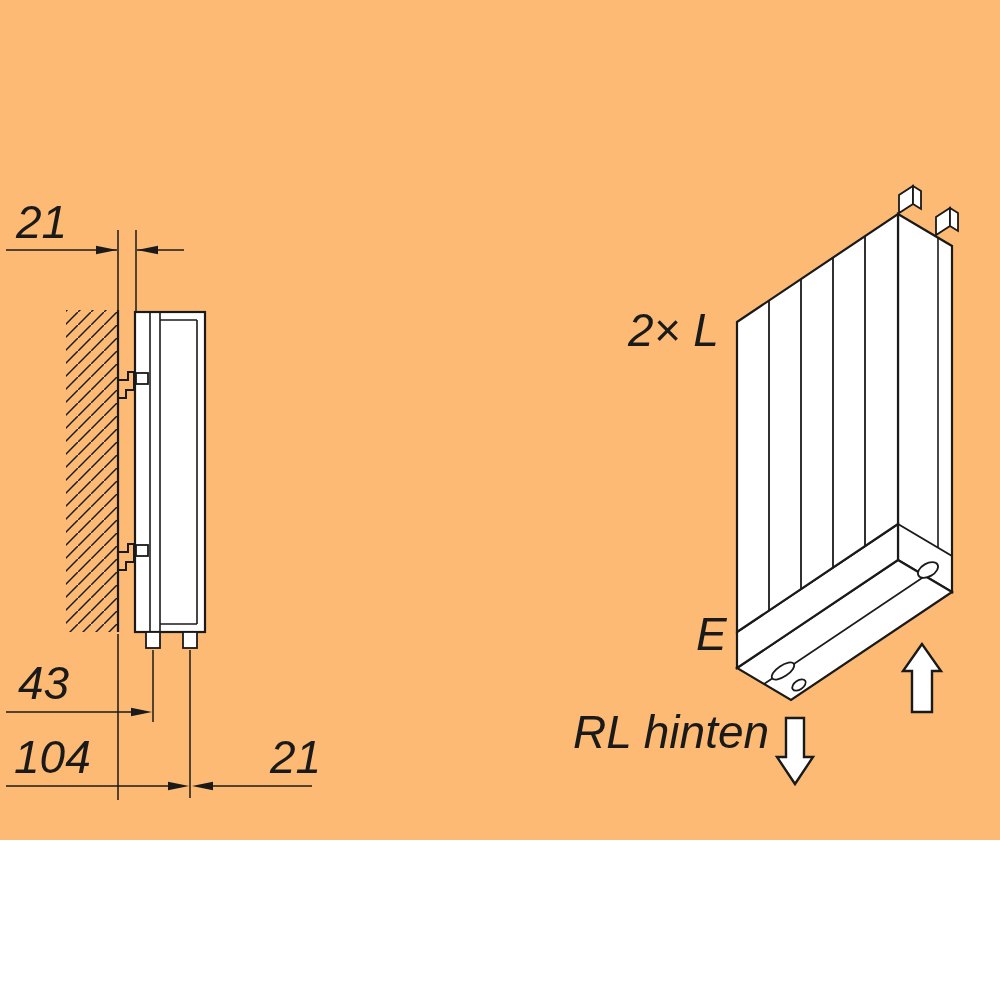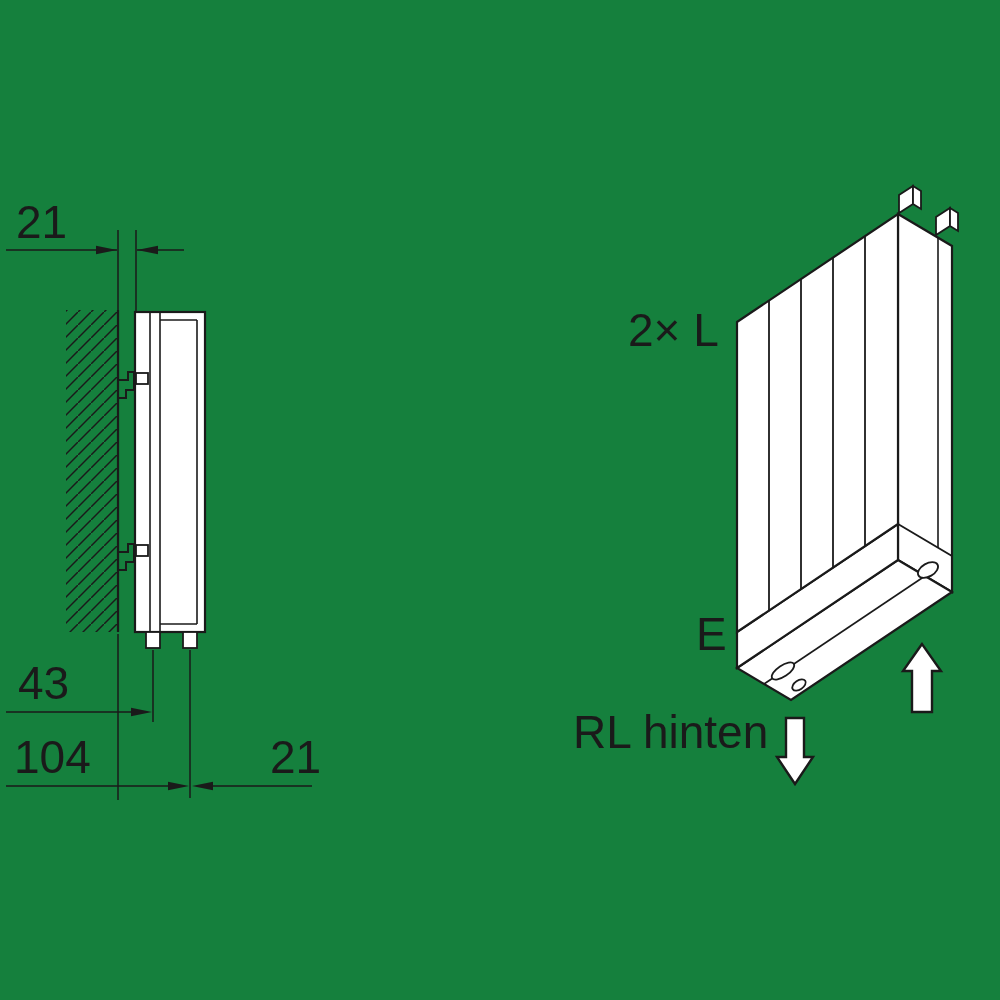--- a/index.html
+++ b/index.html
@@ -1,16 +1,16 @@
 <!DOCTYPE html>
 <html><head>
 <meta charset="utf-8">
 <style>
   html,body{margin:0;padding:0;background:#ffffff;}
-  .canvas{width:1000px;height:1000px;position:relative;background:#15803d;overflow:hidden;}
+  .canvas{width:1000px;height:840px;position:relative;background:#fdba74;overflow:hidden;font-style:italic;}
   svg{display:block;}
   .ln{stroke:#1a1a1a;fill:none;stroke-linecap:butt;} .w22{stroke-width:2.2;} .w20{stroke-width:2;} .w18{stroke-width:1.8;}
   .w16{stroke-width:1.6;} .w15{stroke-width:1.5;}
   .face{fill:#ffffff;stroke:#1a1a1a;stroke-width:2.2;stroke-linejoin:miter;}
   .part{fill:#ffffff;stroke:#1a1a1a;stroke-width:1.8;stroke-linejoin:miter;}
   .arrow{fill:#1a1a1a;stroke:none;}
   .bigarrow{fill:#ffffff;stroke:#1a1a1a;stroke-width:2.4;stroke-linejoin:miter;}
   text{font-family:"Liberation Sans","DejaVu Sans",sans-serif;fill:#1a1a1a;}
   .dim{font-size:46px;}
   .lbl{font-size:46px;}

